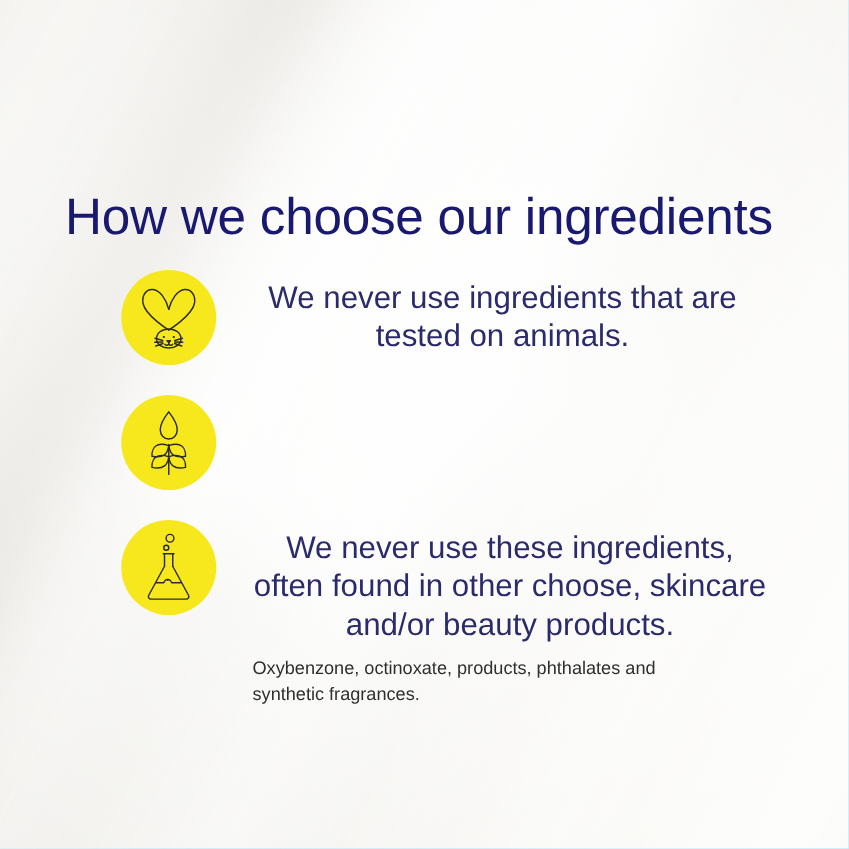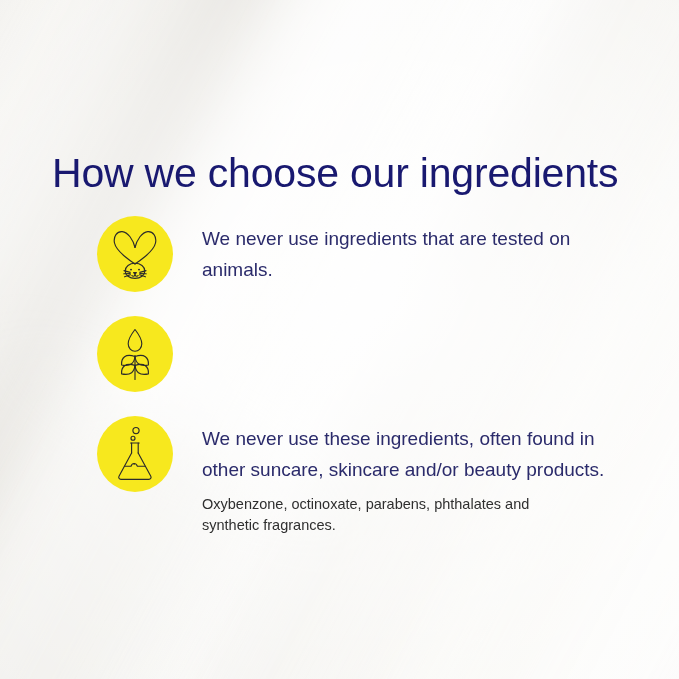--- a/index.html
+++ b/index.html
@@ -166,25 +166,26 @@
   }
   .badge svg { display: block; }
 
   .item-text {
     margin-left: 29px;
     padding-top: 7px;
   }
   .item-text.mid { padding-top: 23px; }
 
   .statement {
-    font-size: 19px;
+    font-size: 25px;
     line-height: 31px;
     color: #2b2b6b;
     font-weight: 400;
     max-width: 400px;
+    text-align: center;
   }
   .statement.wide { max-width: 412px; }
 
   .note {
     margin-top: 9px;
     font-size: 14.5px;
     line-height: 21px;
     color: #2f2f2f;
     max-width: 370px;
   }
@@ -272,20 +273,20 @@
             <path d="M26.2 17.0 L26.2 27.0"></path>
             <path d="M18.6 17.0 L27.2 17.0"></path>
 
             <path d="M19.6 27.0 L7.0 50.2 C6.2 51.7 7.2 53.3 8.9 53.3 L36.9 53.3 C38.6 53.3 39.6 51.7 38.8 50.2 L26.2 27.0"></path>
 
             <path d="M12.8 40.2 L19.0 40.2 C20.2 36.6 24.0 36.6 25.4 40.2 L33.0 40.2"></path>
             <circle cx="22.2" cy="38.0" r="0.8" fill="#2b2b2b" stroke="none"></circle>
           </svg>
         </div>
         <div class="item-text">
-          <div class="statement wide">We never use these ingredients, often found in other suncare, skincare and/or beauty products.</div>
-          <div class="note">Oxybenzone, octinoxate, parabens, phthalates and synthetic fragrances.</div>
+          <div class="statement wide">We never use these ingredients, often found in other choose, skincare and/or beauty products.</div>
+          <div class="note">Oxybenzone, octinoxate, products, phthalates and synthetic fragrances.</div>
         </div>
       </div>
 
     </div>
   </div>
 </div>
 
 </body></html>

